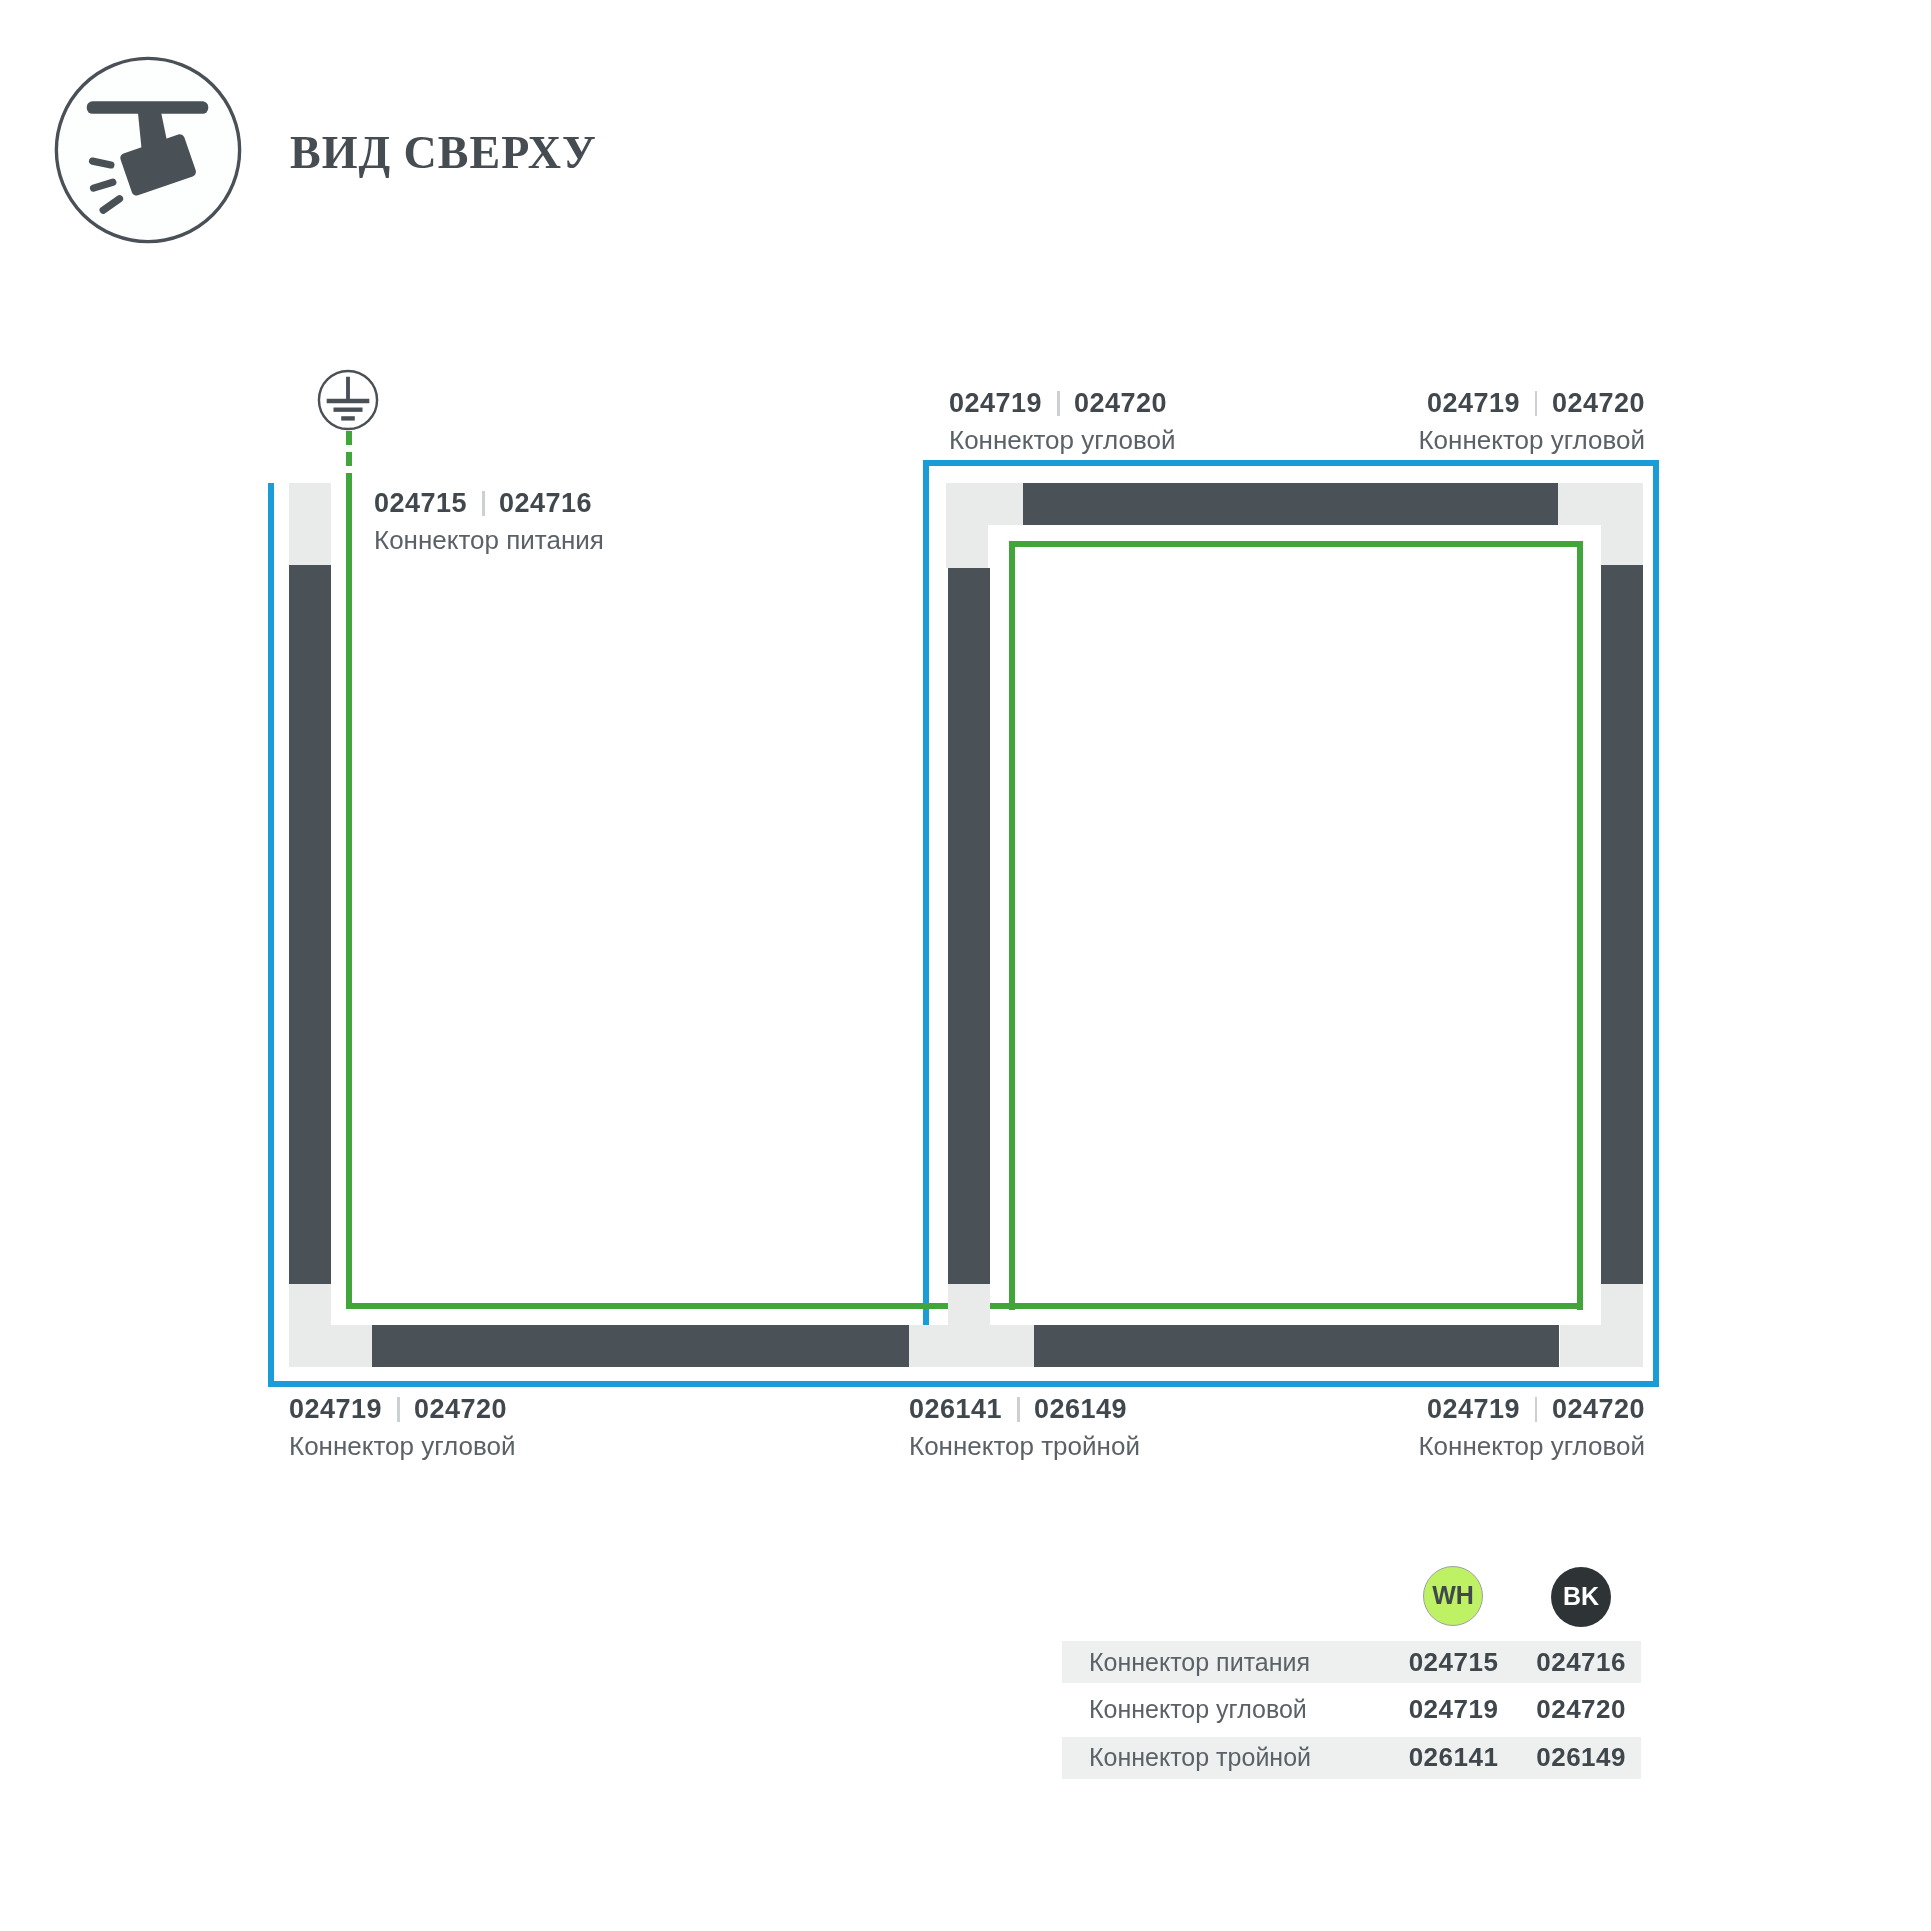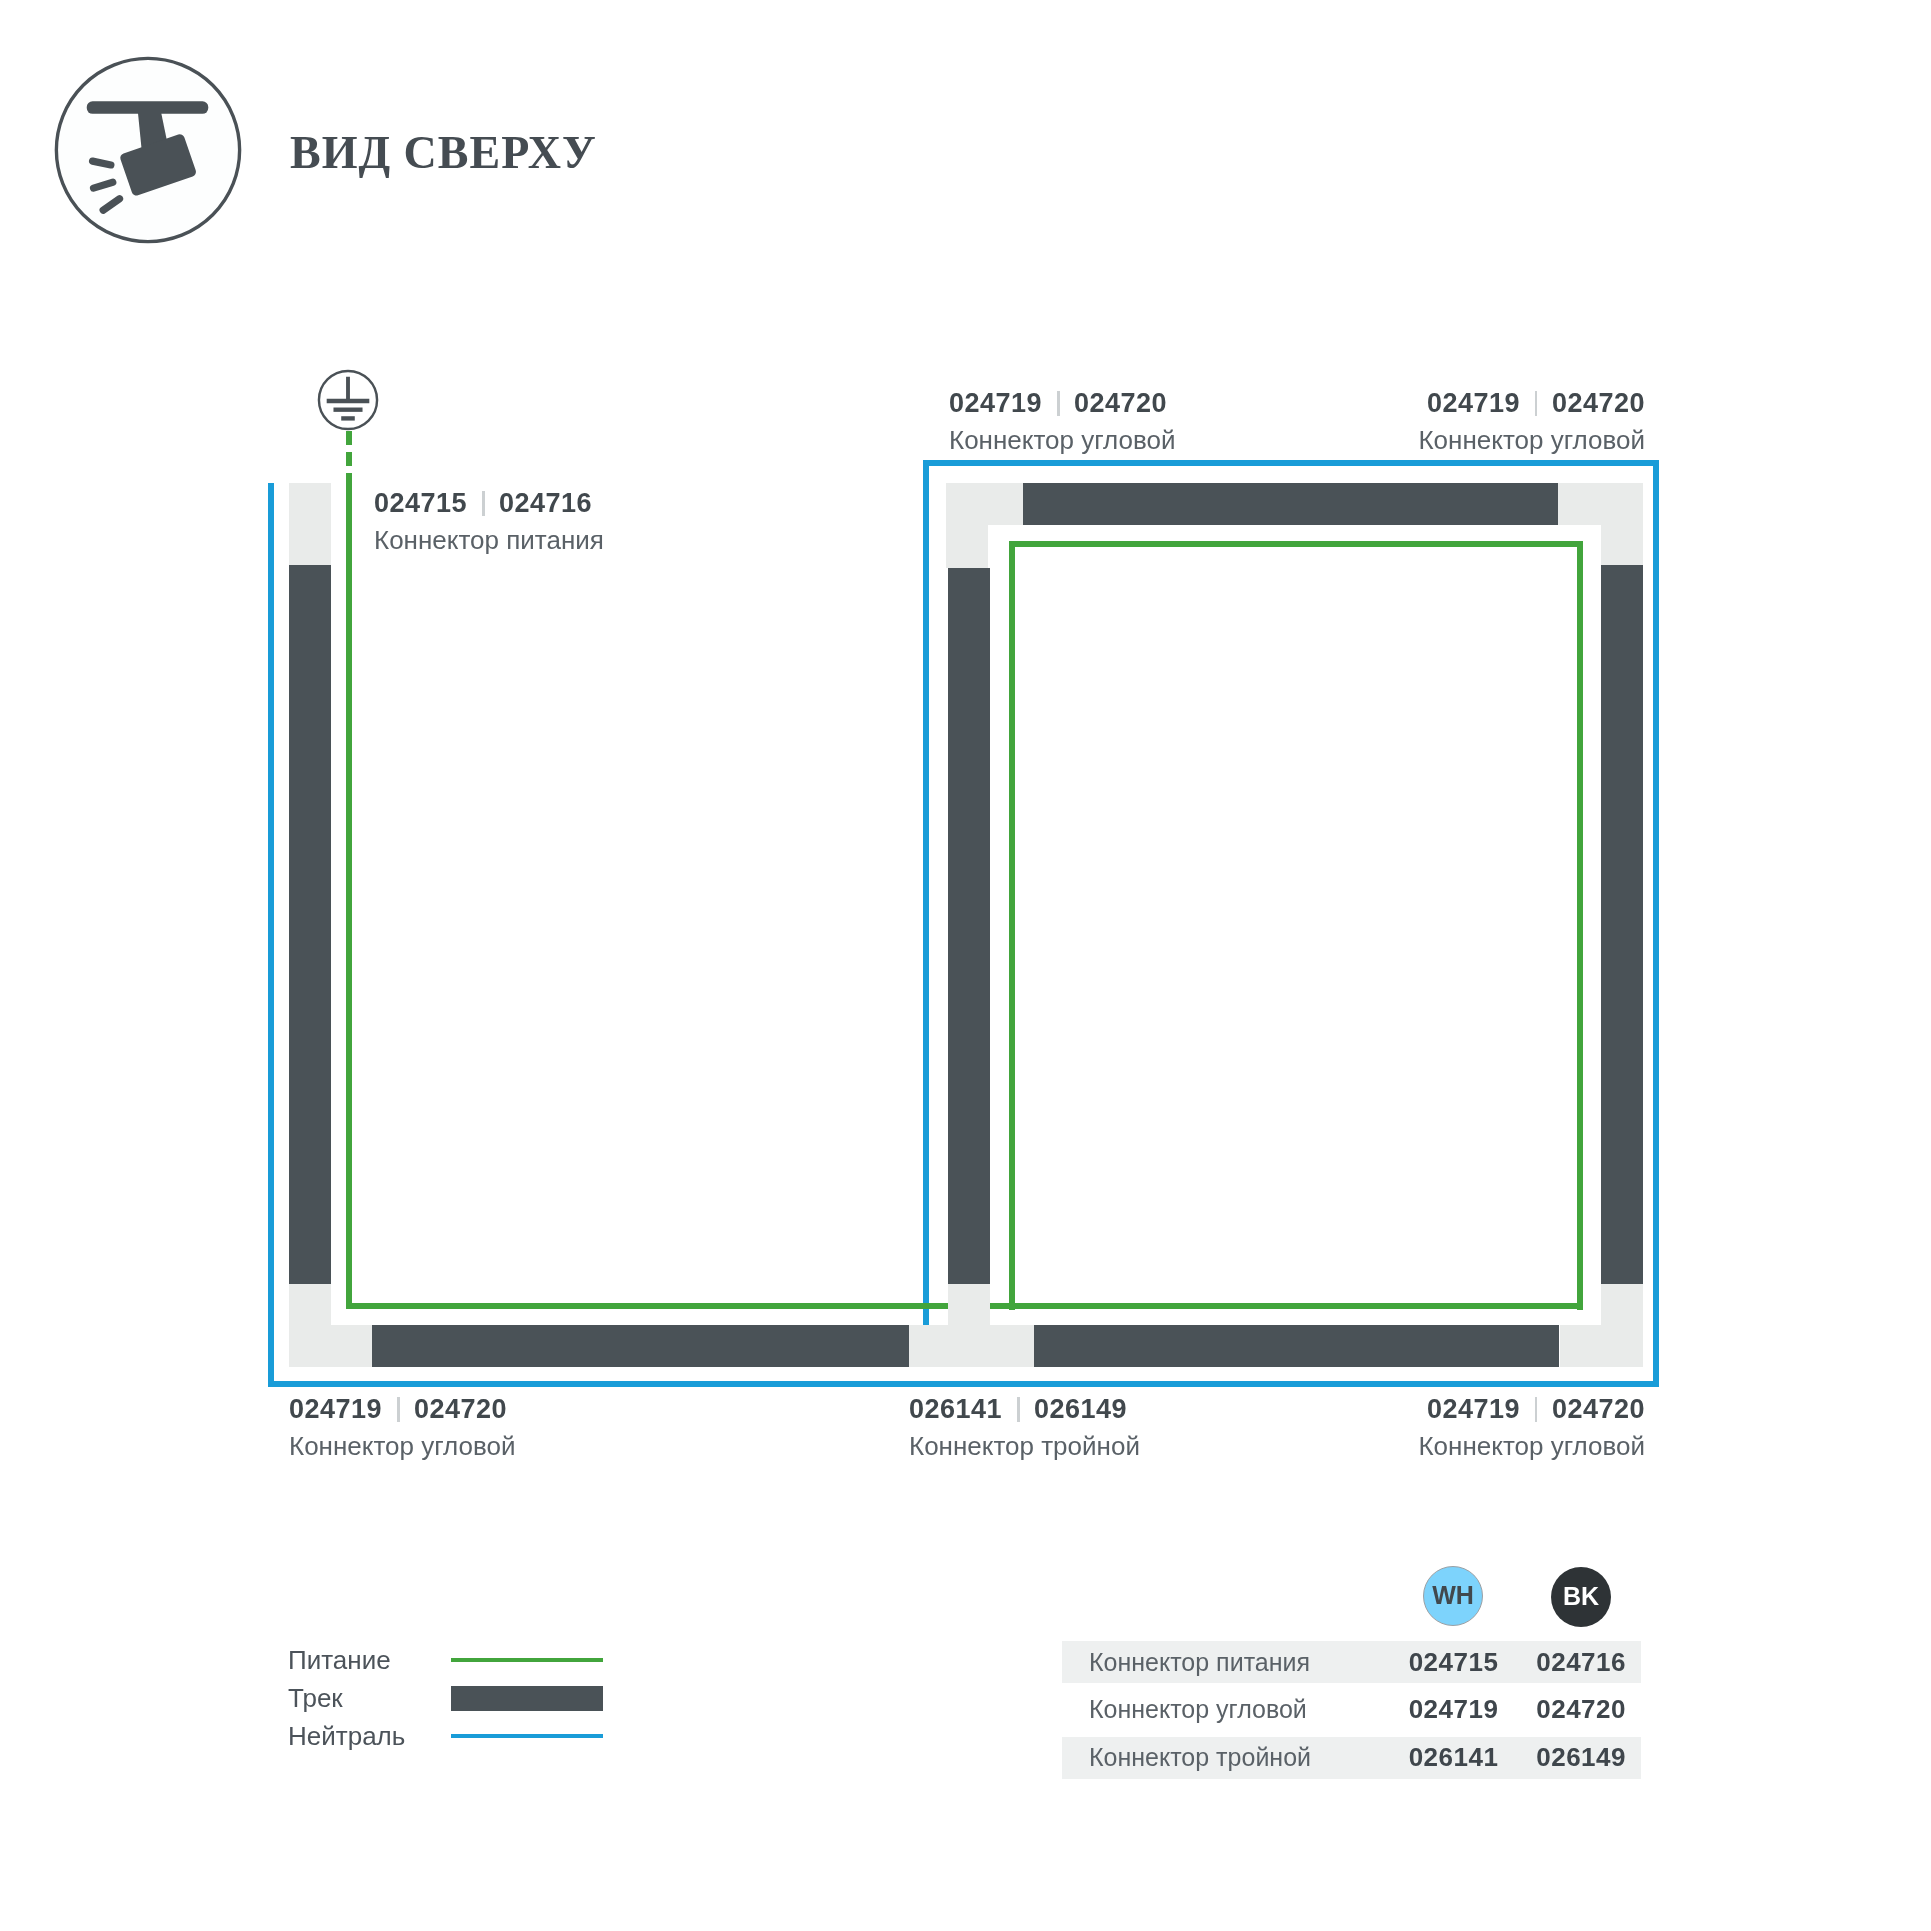--- a/index.html
+++ b/index.html
@@ -44,21 +44,21 @@
   .sw{width:152px;}
   .sw-power{height:4.8px;background:var(--power-green);}
   .sw-track{height:25px;background:var(--track-dark);}
   .sw-neutral{height:4.8px;background:var(--neutral-blue);}
 
   
   .tbl{left:1062px;top:1554px;width:579px;}
   .tbl-head{position:relative;height:87px;}
   .col-circle{position:absolute;width:60px;height:60px;border-radius:50%;
     display:flex;align-items:center;justify-content:center;font-size:25px;font-weight:bold;}
-  .circle-wh{left:361px;top:11.6px;background:#7dd3fc;border:1.9px solid #9ba0a4;color:var(--text-dark);}
+  .circle-wh{left:361px;top:11.6px;background:#bef264;border:1.9px solid #9ba0a4;color:var(--text-dark);}
   .circle-bk{left:489px;top:12.6px;background:var(--bk-circle);color:#ffffff;}
   .tbl-row{display:flex;align-items:center;height:42px;margin-bottom:5.8px;padding:0 1.9px 0 27px;}
   .tbl-row.shade{background:var(--row-bg);}
   .cell-name{flex:1;font-size:25px;color:var(--text-medium);}
   .cell-num{width:116px;text-align:center;font-size:26px;font-weight:bold;color:#3f464c;letter-spacing:0.5px;}
   .cell-num.bk{margin-left:11.6px;}
 </style>
 </head>
 <body>
 
@@ -164,34 +164,20 @@
 
   <div class="lbl right" style="left:1352px;top:1394px;width:293px">
     <div class="nums">
       <span>024719</span>
       <span class="sep"></span>
       <span>024720</span>
     </div>
     <div class="name">Коннектор угловой</div>
   </div>
 
-  <div class="abs legend">
-    <div class="legend-row">
-      <span class="legend-label">Питание</span>
-      <span class="sw sw-power"></span>
-    </div>
-    <div class="legend-row">
-      <span class="legend-label">Трек</span>
-      <span class="sw sw-track"></span>
-    </div>
-    <div class="legend-row">
-      <span class="legend-label">Нейтраль</span>
-      <span class="sw sw-neutral"></span>
-    </div>
-  </div>
 
   <div class="abs tbl">
     <div class="tbl-head">
       <div class="col-circle circle-wh">WH</div>
       <div class="col-circle circle-bk">BK</div>
     </div>
     <div class="tbl-row shade">
       <span class="cell-name">Коннектор питания</span>
       <span class="cell-num">024715</span>
       <span class="cell-num bk">024716</span>

